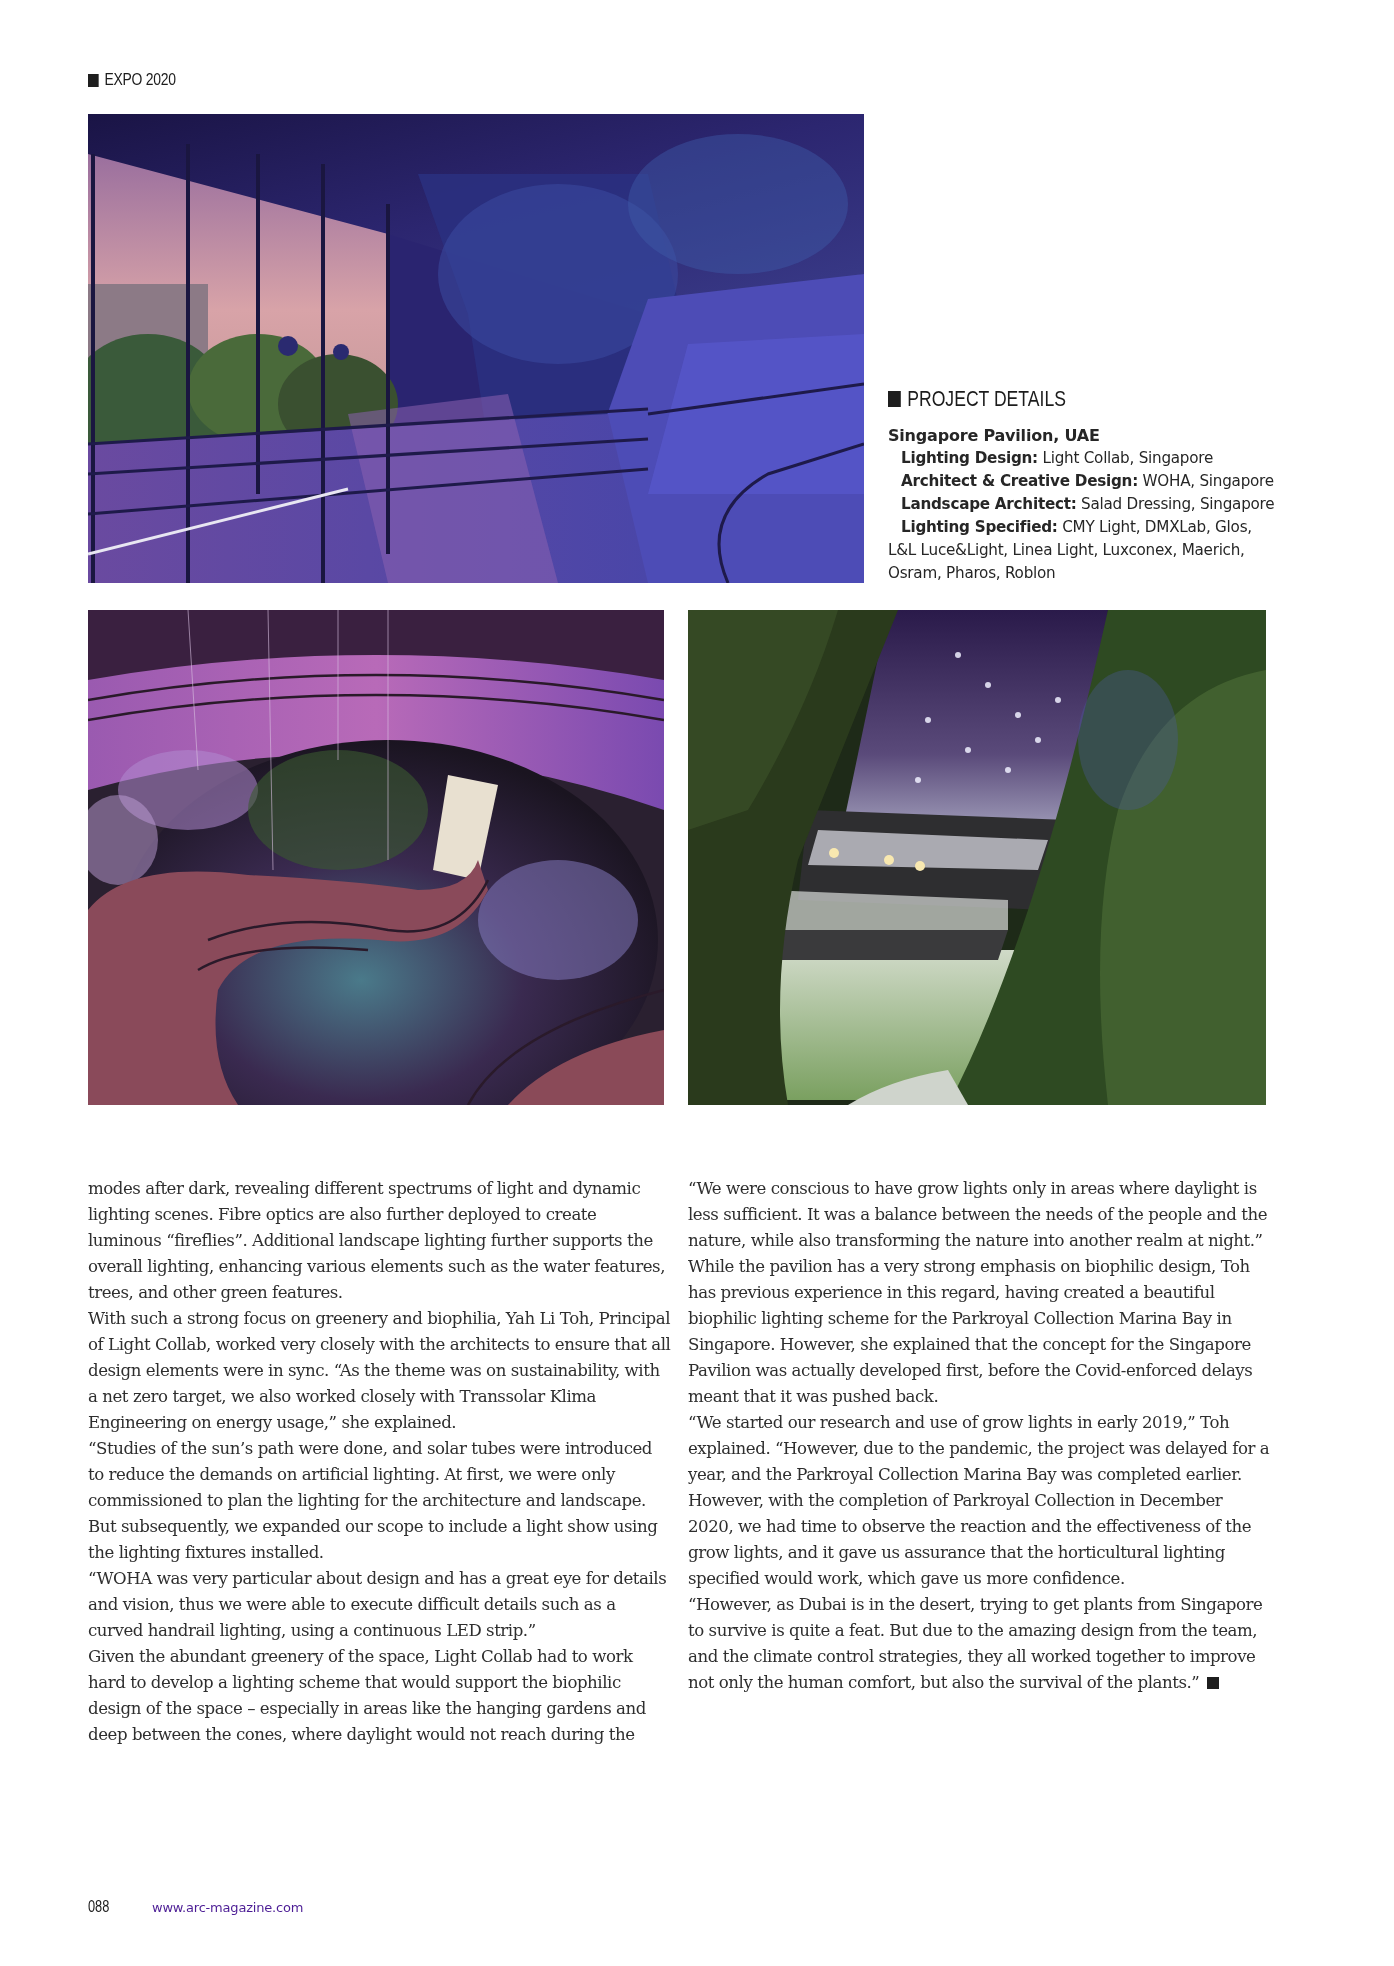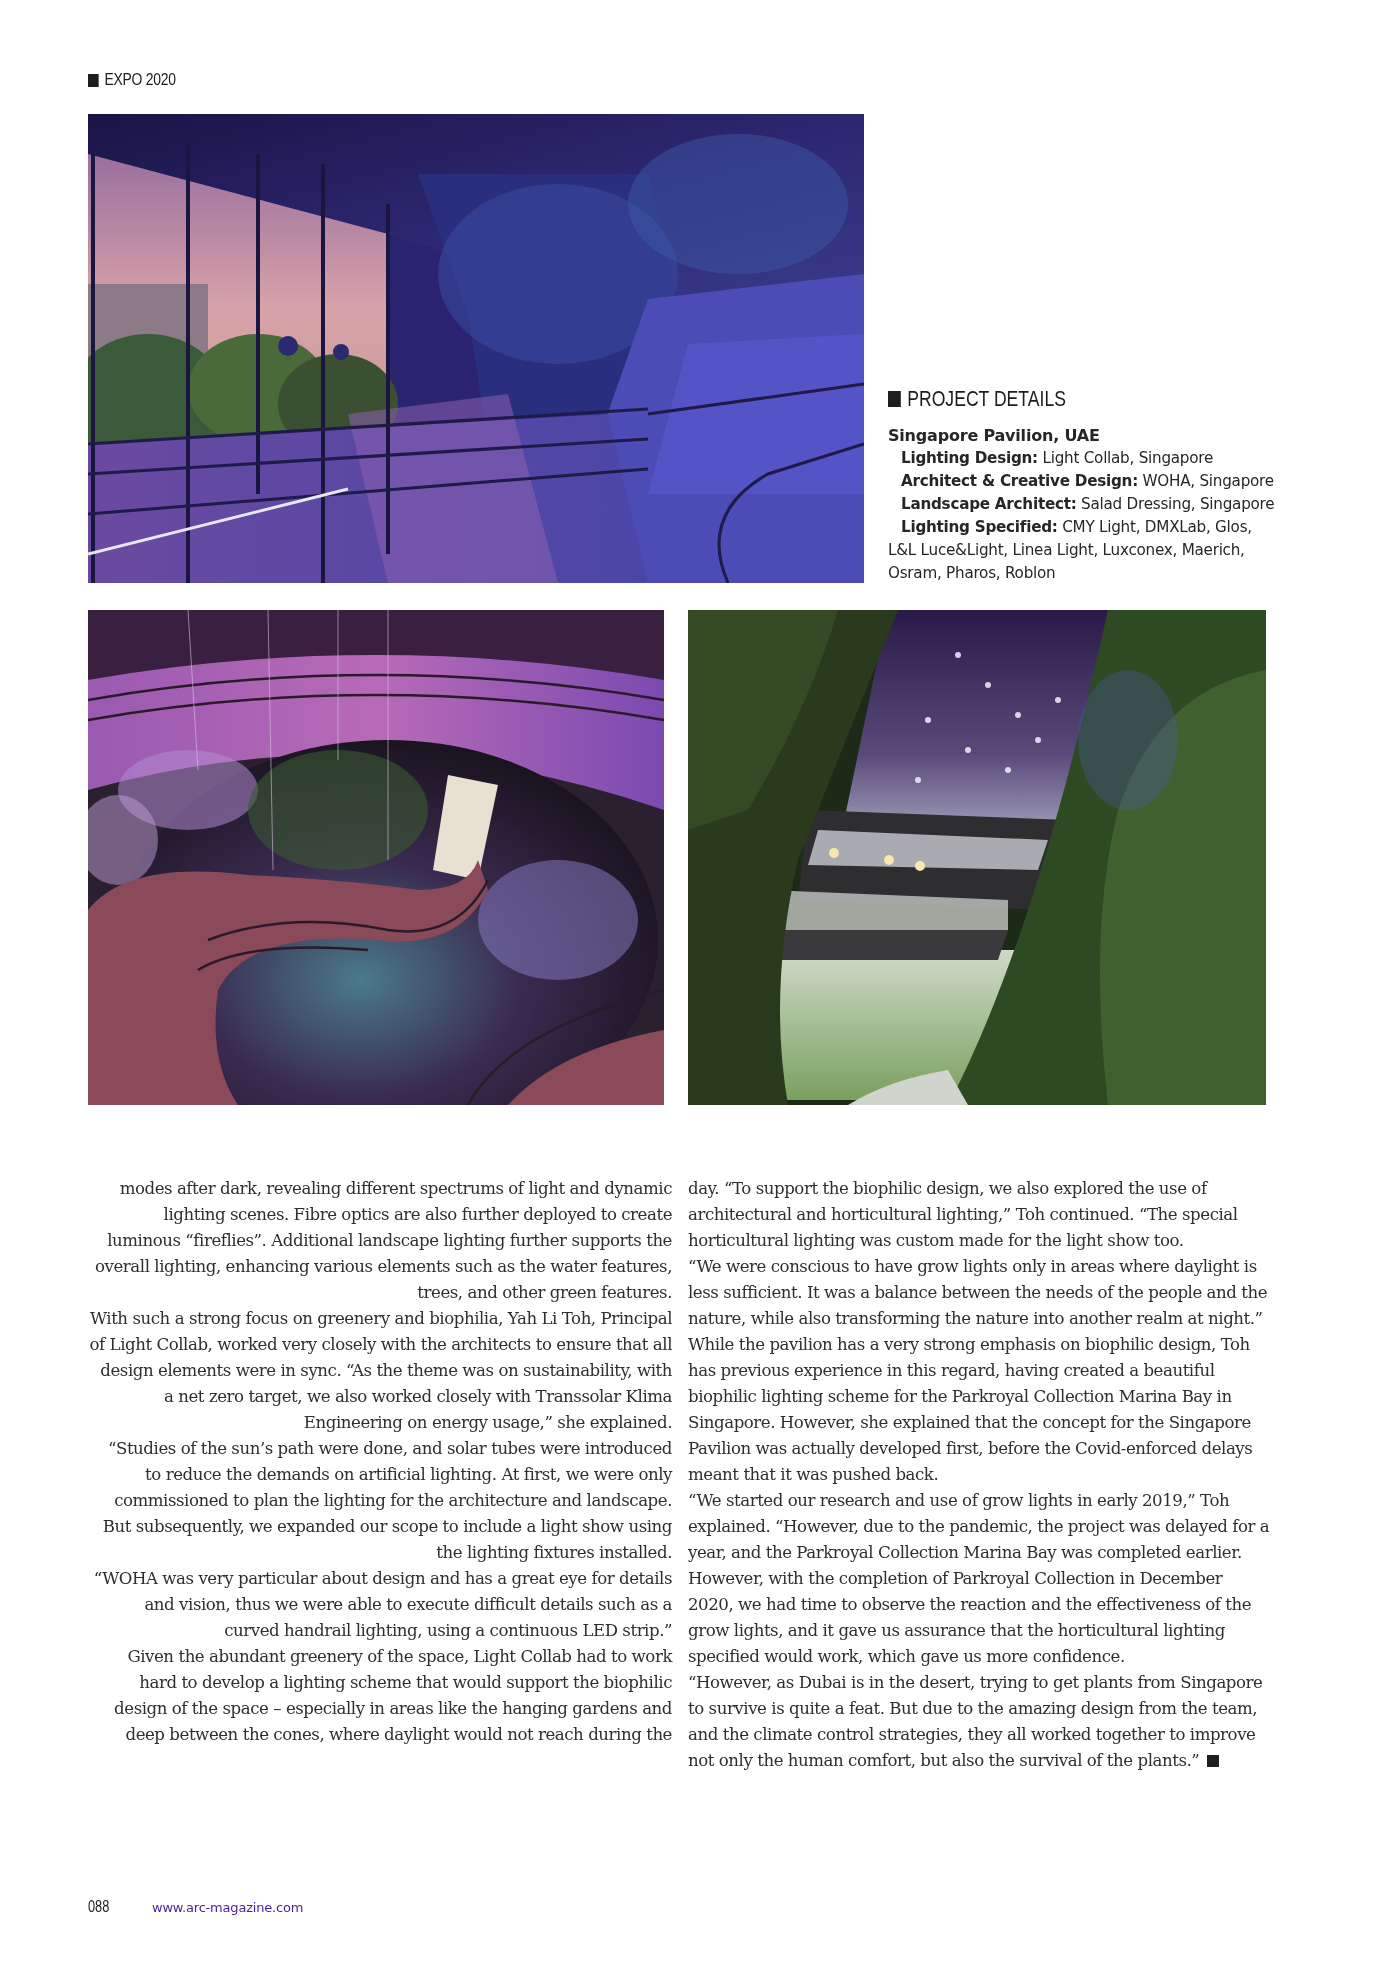--- a/index.html
+++ b/index.html
@@ -25,21 +25,21 @@
     font-size: 22px; color: #1c1c1c; transform: scaleX(0.8); transform-origin: left center;
     margin-bottom: 10px; height: 30px; }
   .details-heading .square { width: 16px; height: 16px; margin-right: 8px; }
   .details-line { font-size: 15.2px; line-height: 23px; white-space: nowrap; letter-spacing: -0.25px; }
   .details-line b { font-weight: bold; margin-left: 13px; }
   .details-title { font-size: 16px; font-weight: bold; line-height: 23px; letter-spacing: -0.2px; }
 
   .col { position: absolute; top: 1176px; width: 584px; font-size: 16.6px; line-height: 26px;
     letter-spacing: -0.45px; color: #2e2e2e; }
   .col p { margin: 0; }
-  #col-left { left: 88px; text-align: right; }
+  #col-left { left: 88px; }
   #col-right { left: 688px; }
   .end-mark { display: inline-block; width: 12px; height: 12px; background: #1e1e1e; margin-left: 8px; vertical-align: -1px; }
   .url { font-weight: bold; color: #1a1a1a; }
 
   .footer { position: absolute; top: 1898px; left: 88px; display: flex; align-items: center; }
   .page-num { font-family: "Liberation Sans", sans-serif; font-size: 16px; color: #1c1c1c;
     transform: scaleX(0.8); transform-origin: left center; width: 70px; }
   .footer-url { font-family: "DejaVu Sans", sans-serif; font-size: 13px; color: #4c1d95; margin-left: -6px; letter-spacing: -0.2px; }
 </style>
 </head>
@@ -204,21 +204,20 @@
 
 <div class="col" id="col-left">
   <p>modes after dark, revealing different spectrums of light and dynamic lighting scenes. Fibre optics are also further deployed to create luminous “fireflies”. Additional landscape lighting further supports the overall lighting, enhancing various elements such as the water features, trees, and other green features.</p>
   <p>With such a strong focus on greenery and biophilia, Yah Li Toh, Principal of Light Collab, worked very closely with the architects to ensure that all design elements were in sync. “As the theme was on sustainability, with a net zero target, we also worked closely with Transsolar Klima Engineering on energy usage,” she explained.</p>
   <p>“Studies of the sun’s path were done, and solar tubes were introduced to reduce the demands on artificial lighting. At first, we were only commissioned to plan the lighting for the architecture and landscape. But subsequently, we expanded our scope to include a light show using the lighting fixtures installed.</p>
   <p>“WOHA was very particular about design and has a great eye for details and vision, thus we were able to execute difficult details such as a curved handrail lighting, using a continuous LED strip.”</p>
   <p>Given the abundant greenery of the space, Light Collab had to work hard to develop a lighting scheme that would support the biophilic design of the space – especially in areas like the hanging gardens and deep between the cones, where daylight would not reach during the</p>
 </div>
 
 <div class="col" id="col-right">
-  <p>day. “To support the biophilic design, we also explored the use of architectural and horticultural lighting,” Toh continued. “The special horticultural lighting was custom made for the light show too.</p>
   <p>“We were conscious to have grow lights only in areas where daylight is less sufficient. It was a balance between the needs of the people and the nature, while also transforming the nature into another realm at night.”</p>
   <p>While the pavilion has a very strong emphasis on biophilic design, Toh has previous experience in this regard, having created a beautiful biophilic lighting scheme for the Parkroyal Collection Marina Bay in Singapore. However, she explained that the concept for the Singapore Pavilion was actually developed first, before the Covid-enforced delays meant that it was pushed back.</p>
   <p>“We started our research and use of grow lights in early 2019,” Toh explained. “However, due to the pandemic, the project was delayed for a year, and the Parkroyal Collection Marina Bay was completed earlier. However, with the completion of Parkroyal Collection in December 2020, we had time to observe the reaction and the effectiveness of the grow lights, and it gave us assurance that the horticultural lighting specified would work, which gave us more confidence.</p>
   <p><span>“However, as Dubai is in the desert, trying to get plants from Singapore to survive is quite a feat. But due to the amazing design from the team, and the climate control strategies, they all worked together to improve not only the human comfort, but also the survival of the plants.”</span><span class="end-mark"></span></p>
 </div>
 
 <div class="footer">
   <span class="page-num">088</span>
   <span class="footer-url">www.arc-magazine.com</span>
 </div>

